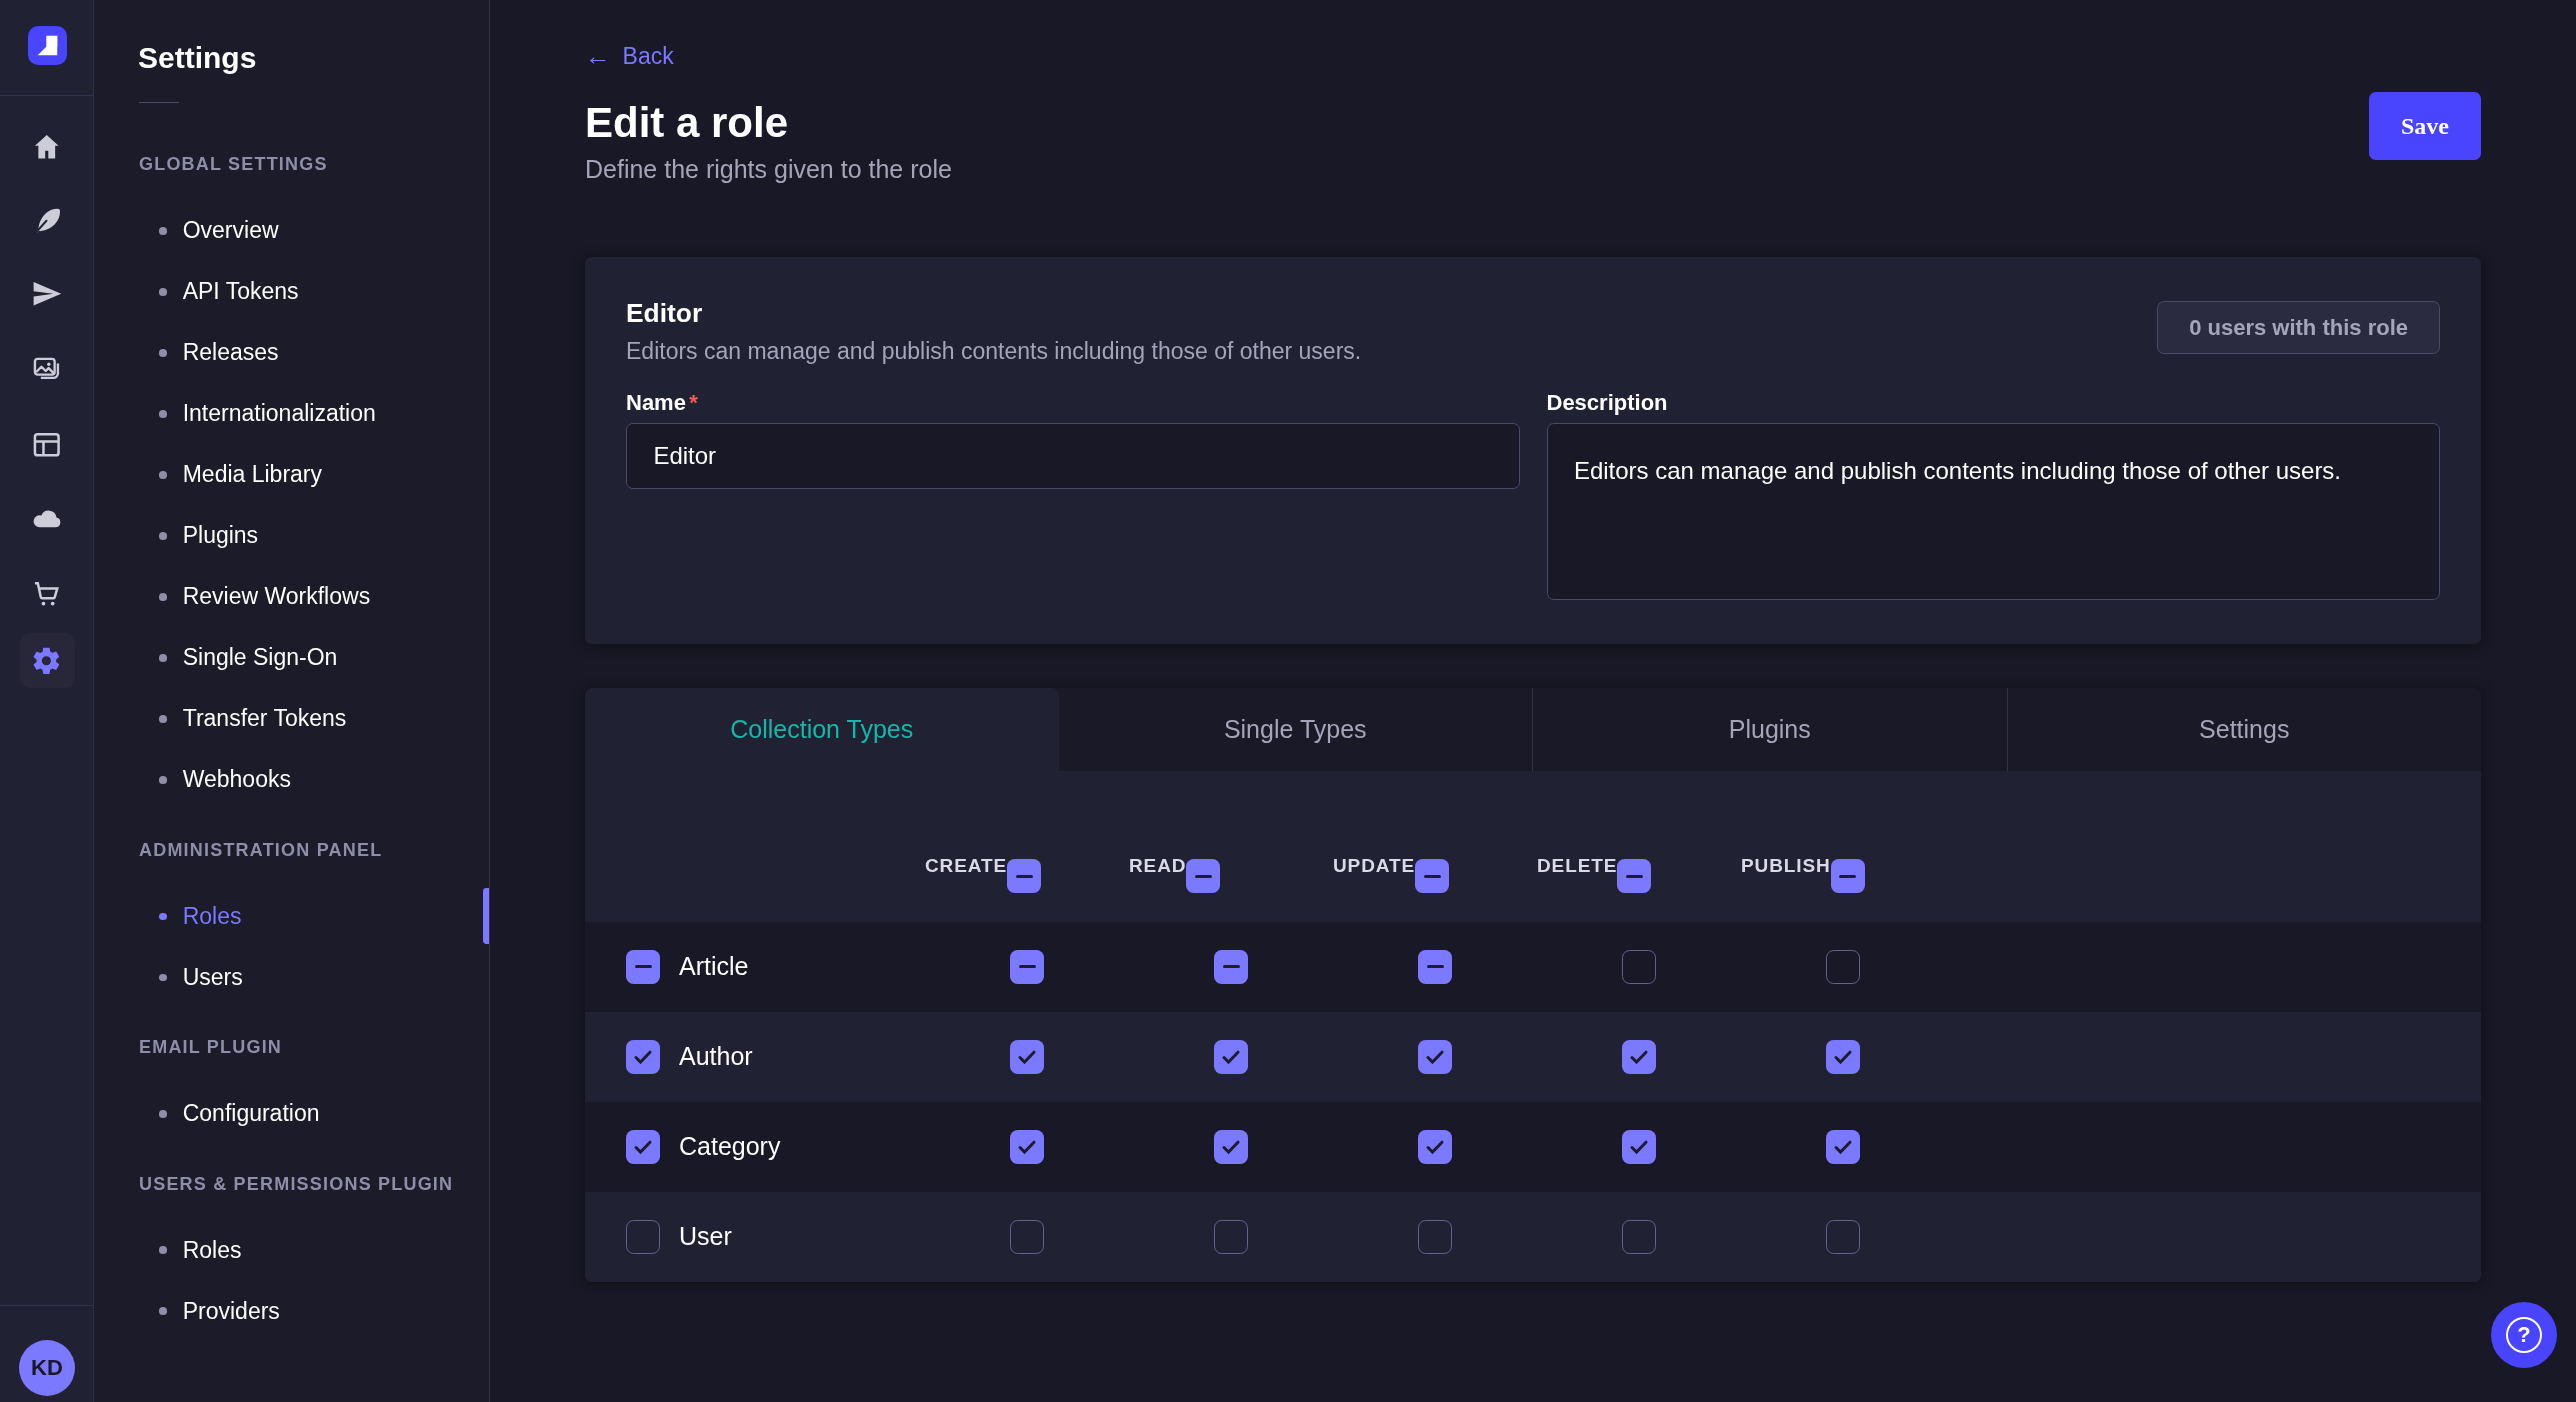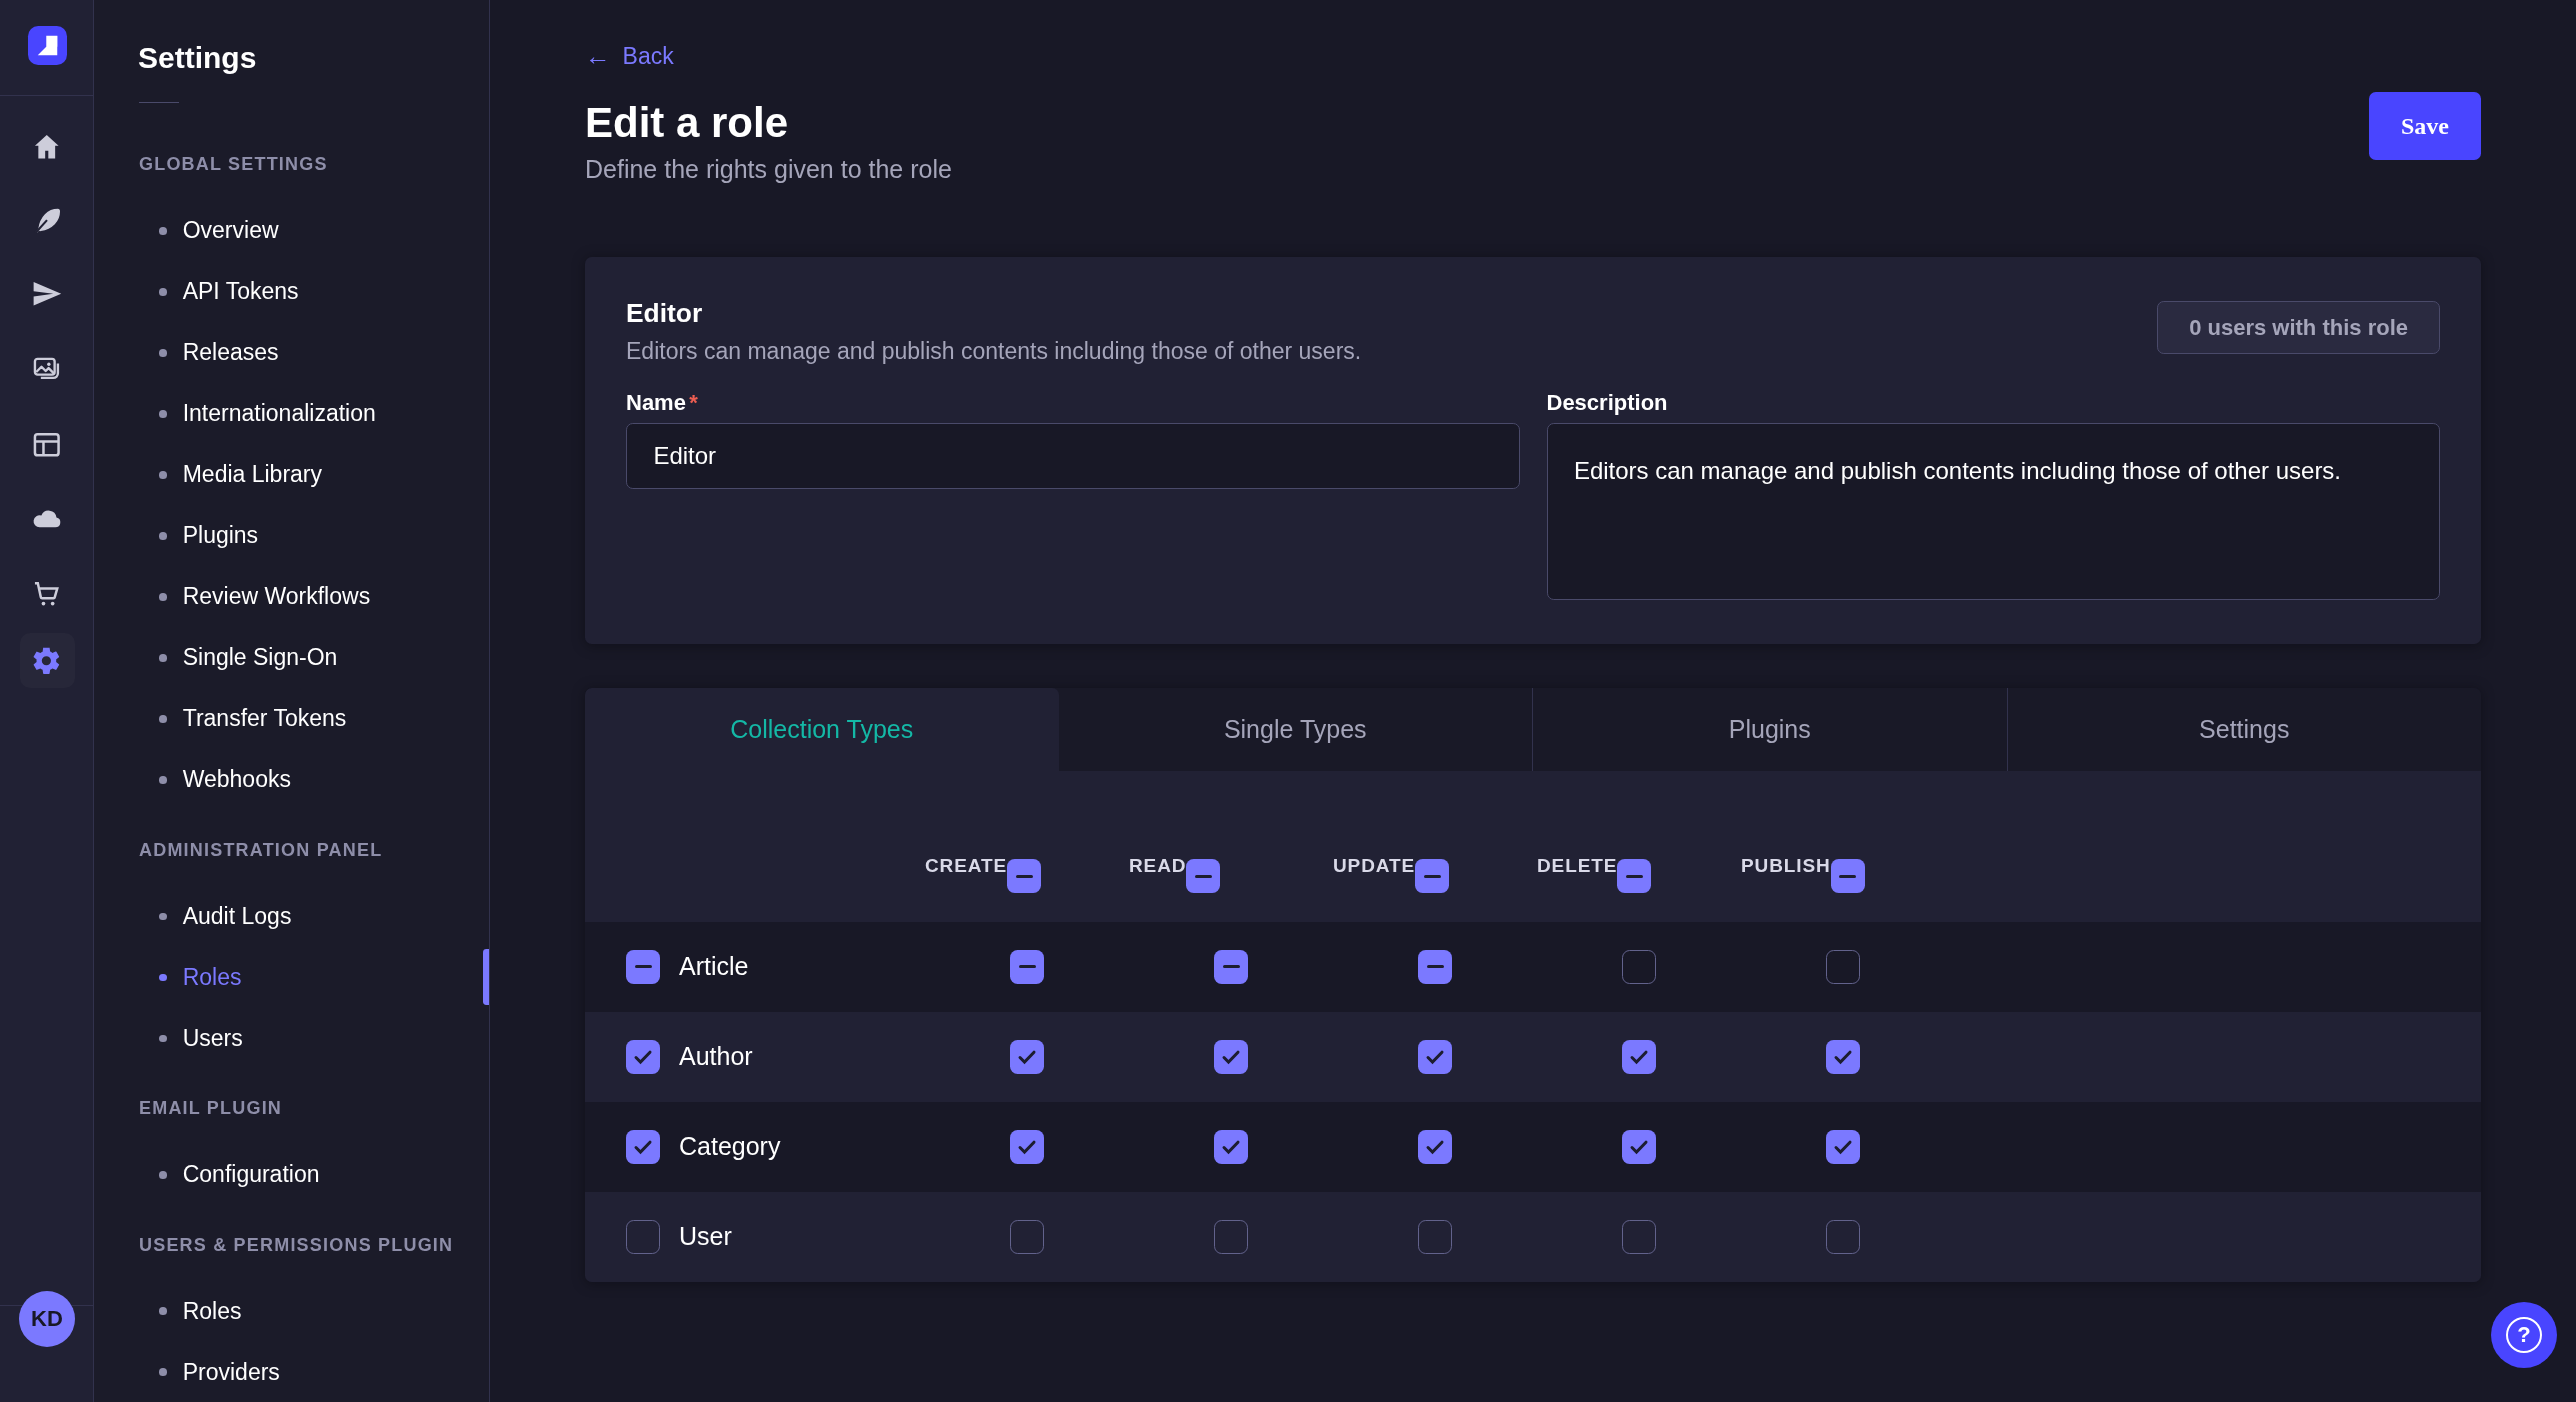--- a/index.html
+++ b/index.html
@@ -11,21 +11,21 @@
   .rail { position:relative; width:94px; height:100%; background:#212134;
     border-right:0.9px solid #32324d; flex:0 0 94px; }
   .logo { position:absolute; left:28px; top:26.4px; width:39px; height:39px;
     background:#4945ff; border-radius:10.2px; display:flex; align-items:center;
     justify-content:center; cursor:pointer; }
   .rail-divider { position:absolute; left:0; width:100%; height:0.9px; background:#32324d; }
   .rail-icon { position:absolute; left:19.6px; width:55px; height:55px; border-radius:10.2px;
     display:flex; align-items:center; justify-content:center; color:#cdcdda; cursor:pointer; }
   .rail-icon svg { width:31.5px; height:31.5px; }
   .rail-icon.active { background:#272739; color:#7b79ff; }
-  .avatar { position:absolute; left:19px; top:1291px; width:56px; height:56px;
+  .avatar { position:absolute; left:19px; top:1340px; width:56px; height:56px;
     border-radius:50%; background:#7b79ff; color:#181826; font-weight:700;
     font-size:22px; display:flex; align-items:center; justify-content:center; cursor:pointer; }
 
   
   .subnav { position:relative; width:396px; flex:0 0 396px; height:100%;
     background:#1b1b29; border-right:0.9px solid #32324d; overflow:hidden; }
   .subnav-title { padding:39px 0 0 44px; font-size:30px; font-weight:600; color:#ffffff; line-height:37px; }
   .subnav-divider { margin:25.6px 0 0 45px; width:40px; height:1.7px; background:#4a4a6a; }
   .subnav-list { padding-top:31px; }
   .nav-section { margin-top:9.4px; margin-bottom:5.1px; height:61px; display:flex; align-items:center;
@@ -211,24 +211,20 @@
         </div>
         <div class="nav-item">
           <span class="nav-bullet"></span>
           <span class="nav-label">Transfer Tokens</span>
         </div>
         <div class="nav-item">
           <span class="nav-bullet"></span>
           <span class="nav-label">Webhooks</span>
         </div>
         <div class="nav-section">ADMINISTRATION PANEL</div>
-        <div class="nav-item">
-          <span class="nav-bullet"></span>
-          <span class="nav-label">Audit Logs</span>
-        </div>
         <div class="nav-item active">
           <span class="nav-bullet"></span>
           <span class="nav-label">Roles</span>
         </div>
         <div class="nav-item">
           <span class="nav-bullet"></span>
           <span class="nav-label">Users</span>
         </div>
         <div class="nav-section">EMAIL PLUGIN</div>
         <div class="nav-item">

